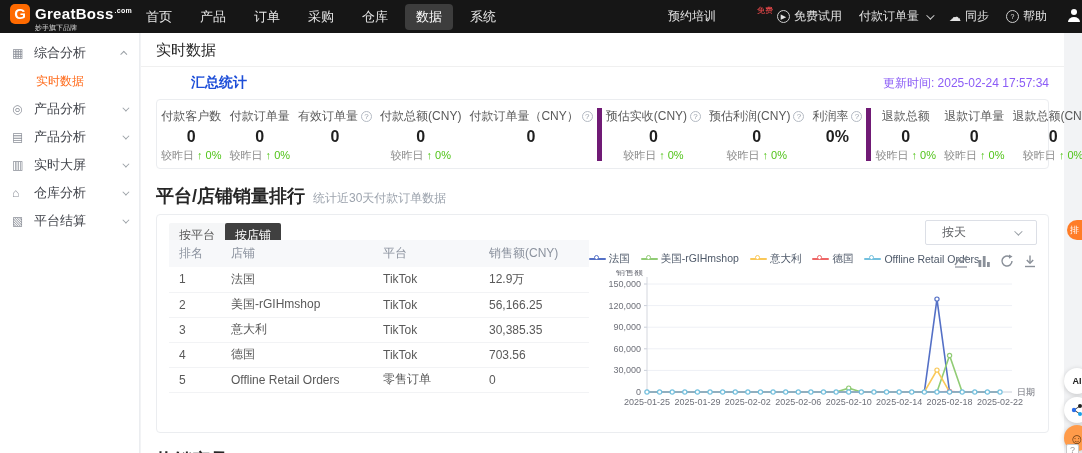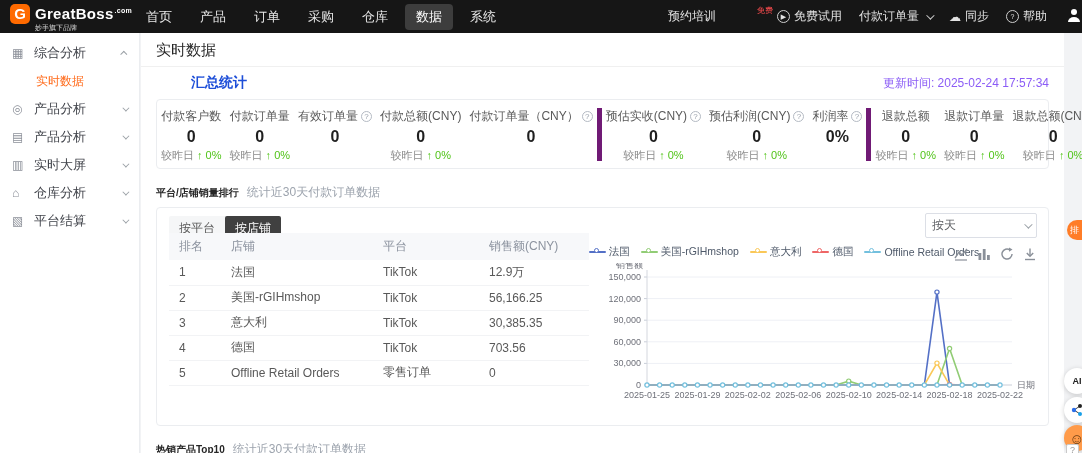--- a/index.html
+++ b/index.html
@@ -55,36 +55,36 @@
   .stat.divider{ border-left:5px solid #701a75; }
   .stat .lbl{ font-size:12px; color:#595959; white-space:nowrap; display:flex; justify-content:center; align-items:center; gap:3px;}
   .info-i{ display:inline-block; width:11px; height:11px; border:1px solid #b4bac3; border-radius:50%;
     color:#9aa1ab; font-size:8px; line-height:9px; text-align:center;}
   .stat .val{ font-size:16px; font-weight:bold; color:#1f1f1f; margin:3px 0 2px;}
   .stat .cmp{ font-size:11px; height:13px; white-space:nowrap;}
   .cmp .pre{ color:#8c8c8c; }
   .cmp .up{ color:#52c41a; }
 
   .secrow{ margin-top:15px; display:flex; align-items:baseline; gap:8px;}
-  .secrow b{ font-size:10px; color:#262626;}
+  .secrow b{ font-size:18px; color:#262626;}
   .secrow .sub{ font-size:12px; color:#9ca3ad;}
 
   .rankcard{ position:relative; margin-top:6px; border:1px solid #ebedf0; border-radius:4px; height:219px;}
   .tabs{ position:absolute; top:8px; left:12px; display:inline-flex; background:#f5f6f7; border-radius:2px;}
   .tab{ min-width:56px; height:25px; line-height:25px; text-align:center; font-size:12px; color:#595959;
     padding:0 10px; cursor:pointer; border-radius:2px;}
   .tab.active{ background:#404040; color:#fff; }
 
   table{ position:absolute; top:25px; left:12px; width:420px; border-collapse:collapse; table-layout:fixed;}
   th{ background:#f7f8fa; font-weight:normal; color:#8b929e; font-size:12px; text-align:left; padding:5px 10px; height:22px;}
   td{ font-size:12px; color:#595959; padding:0 10px; height:25px; border-bottom:1px solid #f2f3f5;}
 
   .chartbox{ position:absolute; left:440px; top:3px; right:7px; bottom:2px;}
   .select{ position:absolute; top:2px; right:4px; width:112px; height:25px; border:1px solid #dcdfe6;
-    border-radius:2px; display:flex; align-items:center; justify-content:space-between; padding:0 6px;
+    border-radius:2px; display:flex; align-items:center; justify-content:space-between; padding:0 16px;
     font-size:12px; color:#606266; background:#fff; cursor:pointer;}
   .legend{ position:absolute; top:34px; left:0; right:70px; display:flex; justify-content:center; gap:11px;
     font-size:10.5px; color:#4e5969; white-space:nowrap;}
   .litem{ display:flex; align-items:center; gap:3px; cursor:pointer;}
   .lmk{ position:relative; width:17px; height:8px;}
   .lmk .bar{ position:absolute; left:0; top:3px; width:17px; height:2px; background:currentColor; border-radius:1px;}
   .lmk .dot{ position:absolute; left:5px; top:0; width:5px; height:5px; border:1.5px solid currentColor; border-radius:50%; background:#fff;}
   .ctools{ position:absolute; top:36px; right:4px; display:flex; gap:9px; align-items:center;}
   .ctools svg{ cursor:pointer; }
   #chart-mount{ position:absolute; top:52px; left:0; }

